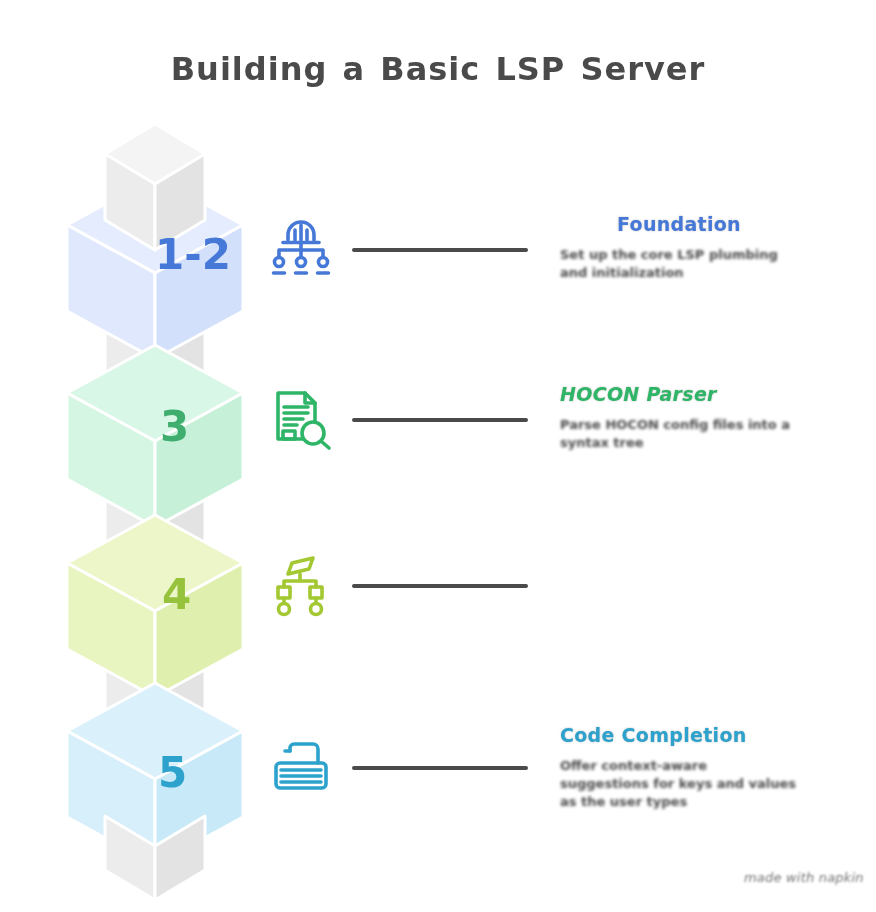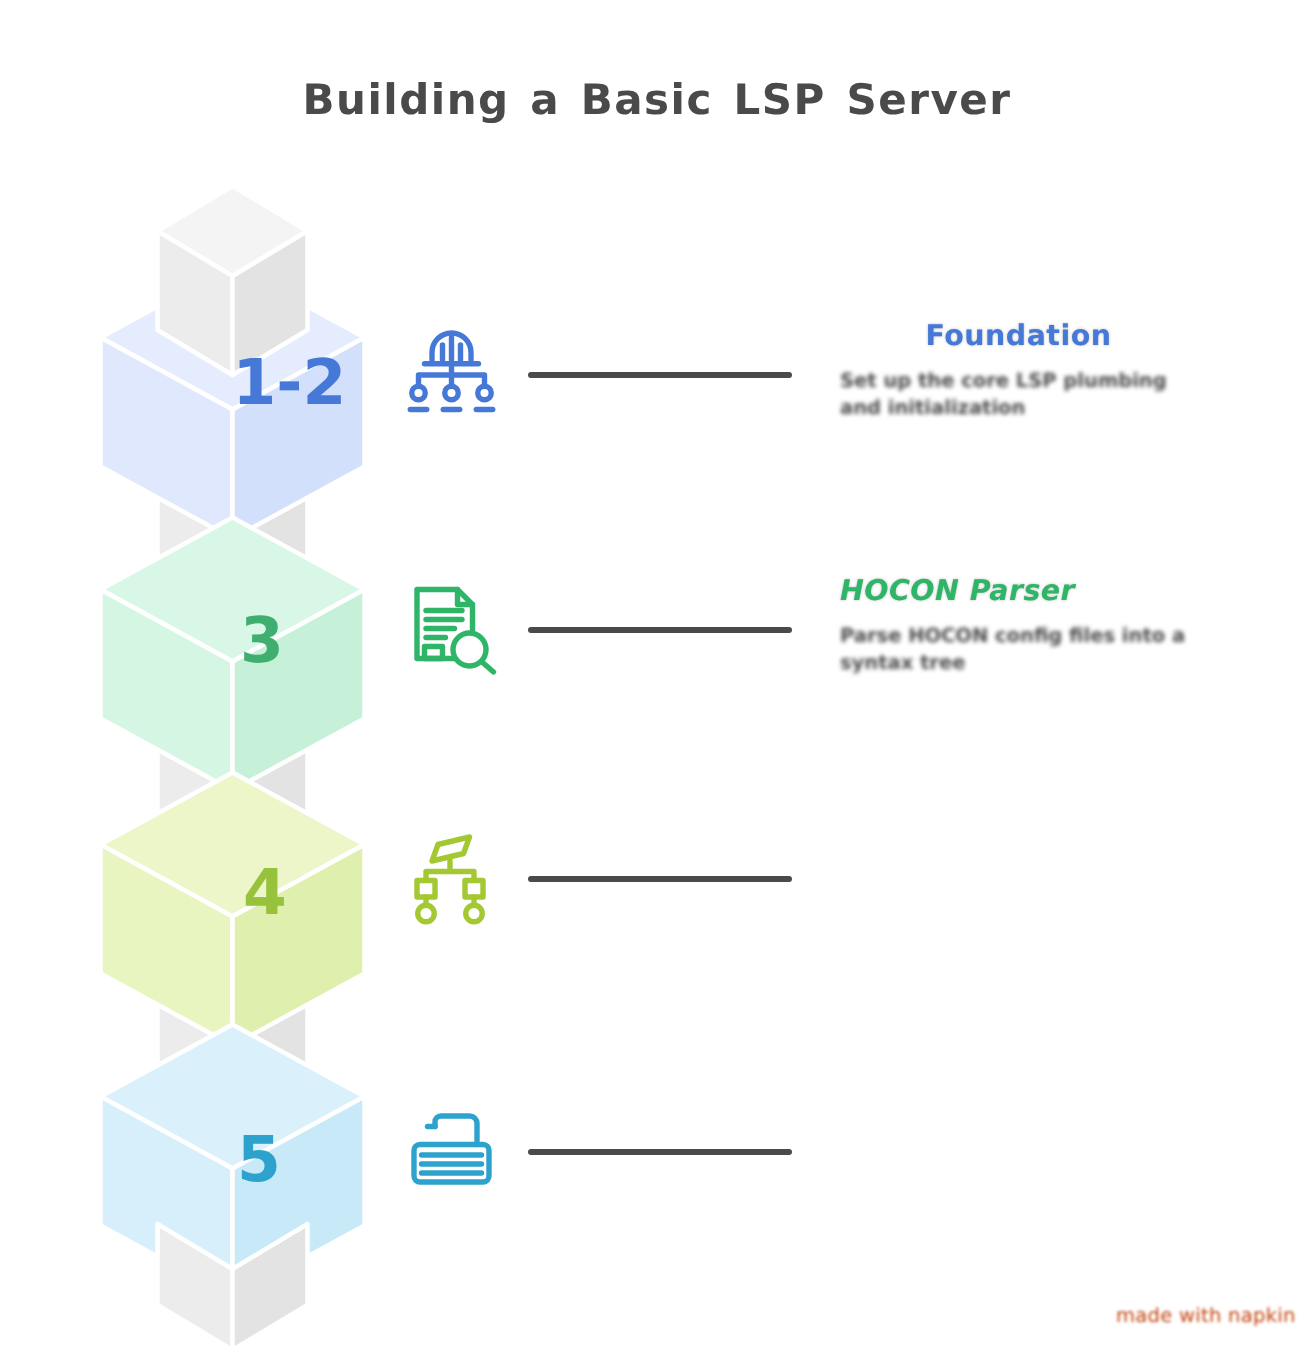--- a/index.html
+++ b/index.html
@@ -1,37 +1,37 @@
 <!DOCTYPE html>
 <html><head>
 <meta charset="utf-8">
 <style>
   html,body{margin:0;padding:0;background:#fff;}
   #canvas{position:relative;width:876px;height:912px;background:#ffffff;overflow:hidden;
           font-family:"DejaVu Sans","Liberation Sans",sans-serif;}
   .title{position:absolute;left:0;top:50px;width:876px;text-align:center;
-         font-size:28px;font-weight:bold;color:#4a4a4a;letter-spacing:1px;word-spacing:3px;
+         font-size:32px;font-weight:bold;color:#4a4a4a;letter-spacing:1px;word-spacing:3px;
          filter:blur(0.5px);}
   .num{position:absolute;width:90px;text-align:left;font-weight:bold;font-size:42px;
        filter:blur(0.3px);}
   .num-1{left:155px;top:230px;color:#4678d8;}
   .num-2{left:160px;top:402px;color:#3fae6e;}
   .num-3{left:162px;top:570px;color:#97c23c;}
   .num-4{left:158px;top:748px;color:#2da2cc;}
   .section{position:absolute;left:268px;width:540px;}
   .icon{position:absolute;left:0;top:0;width:66px;height:66px;}
   .connector{position:absolute;left:84px;width:176px;height:4px;background:#4a4a4a;border-radius:2px;}
   .textcol{position:absolute;left:292px;width:238px;}
   .heading{font-size:19px;font-weight:bold;letter-spacing:0.3px;
            text-shadow:0 0 2px rgba(130,130,130,0.55);filter:blur(0.3px);}
   .h-blue{color:#4678d8;text-align:center;} .h-green{color:#2eb567;font-style:italic;} .h-lime{color:#a3c832;} .h-cyan{color:#2da2cc;}
   .body{margin-top:11px;font-size:13px;font-weight:600;line-height:1.38;color:#4a4a4a;
         filter:blur(1.4px);}
-  .watermark{position:absolute;left:744px;top:870px;width:120px;font-size:13px;color:#c2410c;
-             filter:blur(0.9px);letter-spacing:0.2px;}
+  .watermark{position:absolute;left:744px;top:870px;width:120px;font-size:13px;color:#737373;
+             filter:blur(0.9px);letter-spacing:0.2px;font-style:italic;}
   svg{display:block;}
 </style>
 </head>
 <body>
 
 <div id="canvas">
 
   <div class="title">Building a Basic LSP Server</div>
 
   <svg style="position:absolute;left:0;top:0;" width="320" height="912" viewBox="0 0 320 912">
@@ -126,17 +126,21 @@
   <div class="section" style="top:735px;height:110px;">
     <span class="icon">
       <svg width="66" height="66" viewBox="0 0 66 66" fill="none" stroke="#2da2cc" stroke-width="3.6" stroke-linecap="round" stroke-linejoin="round">
         <path d="M22,16 v-3 a4,4 0 0 1 4,-4 h19 a5,5 0 0 1 5,5 v14"></path>
         <path d="M22,16 h-5"></path>
         <rect x="8" y="28" width="50" height="25" rx="4"></rect>
         <path d="M13,35 H53 M13,41 H53 M13,47 H53"></path>
       </svg>
     </span>
     <div class="connector" style="top:31px;"></div>
+    <div class="textcol" style="top:-11px;">
+      <div class="heading h-cyan">Code Completion</div>
+      <div class="body">Offer context-aware suggestions for keys and values as the user types</div>
+    </div>
   </div>
 
   <div class="watermark">made with napkin</div>
 
 </div>
 
 </body></html>

